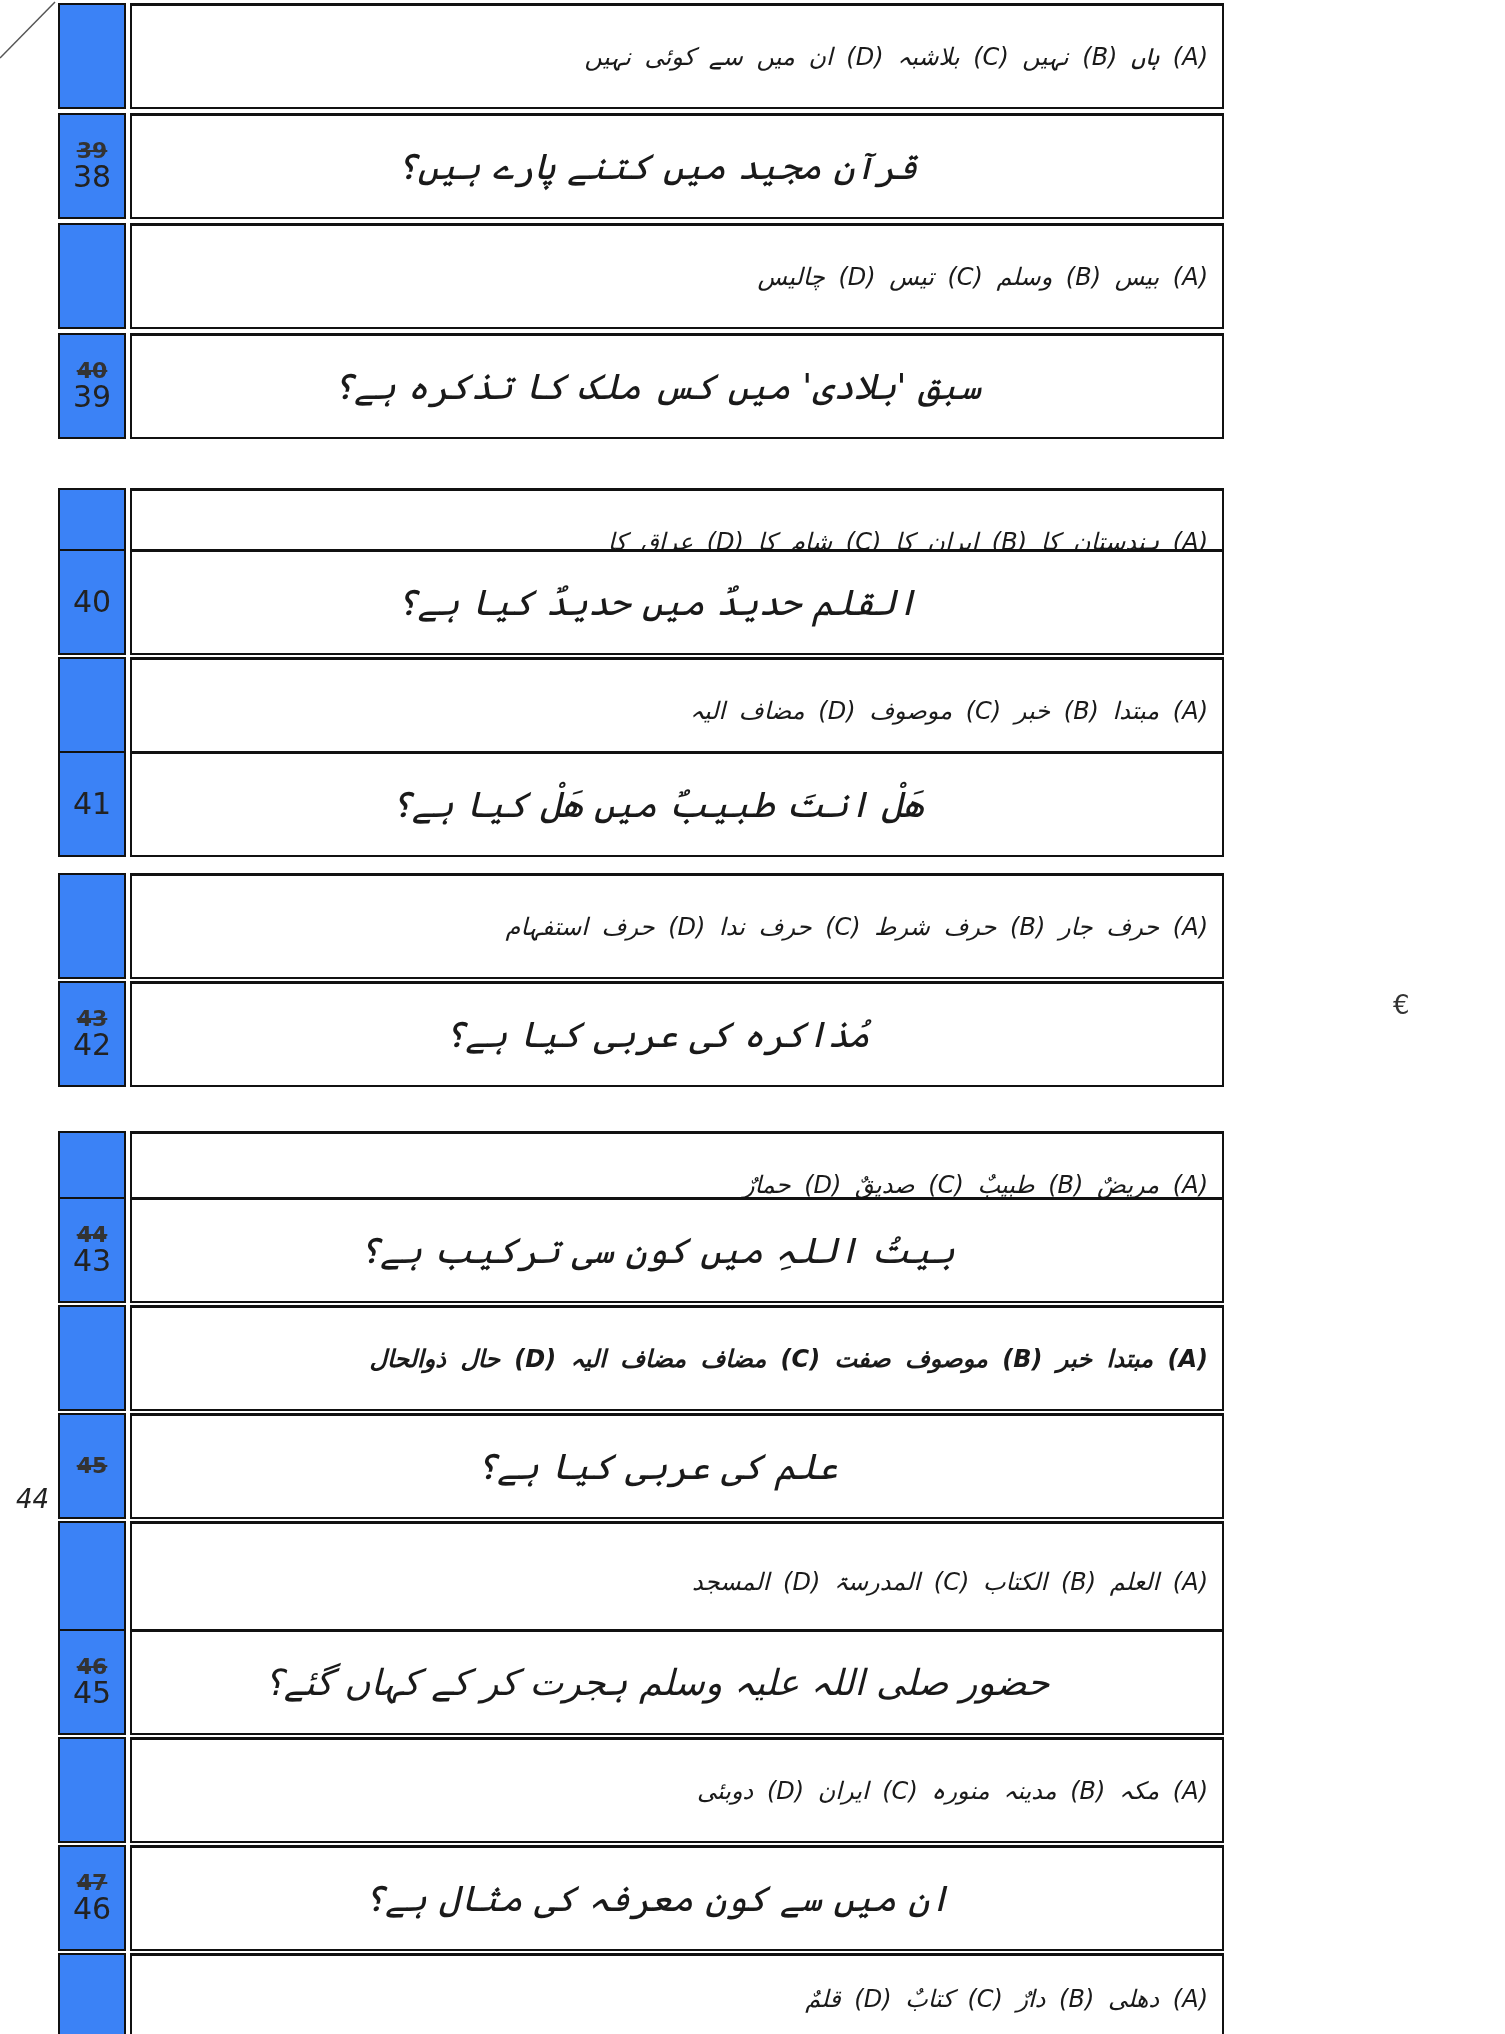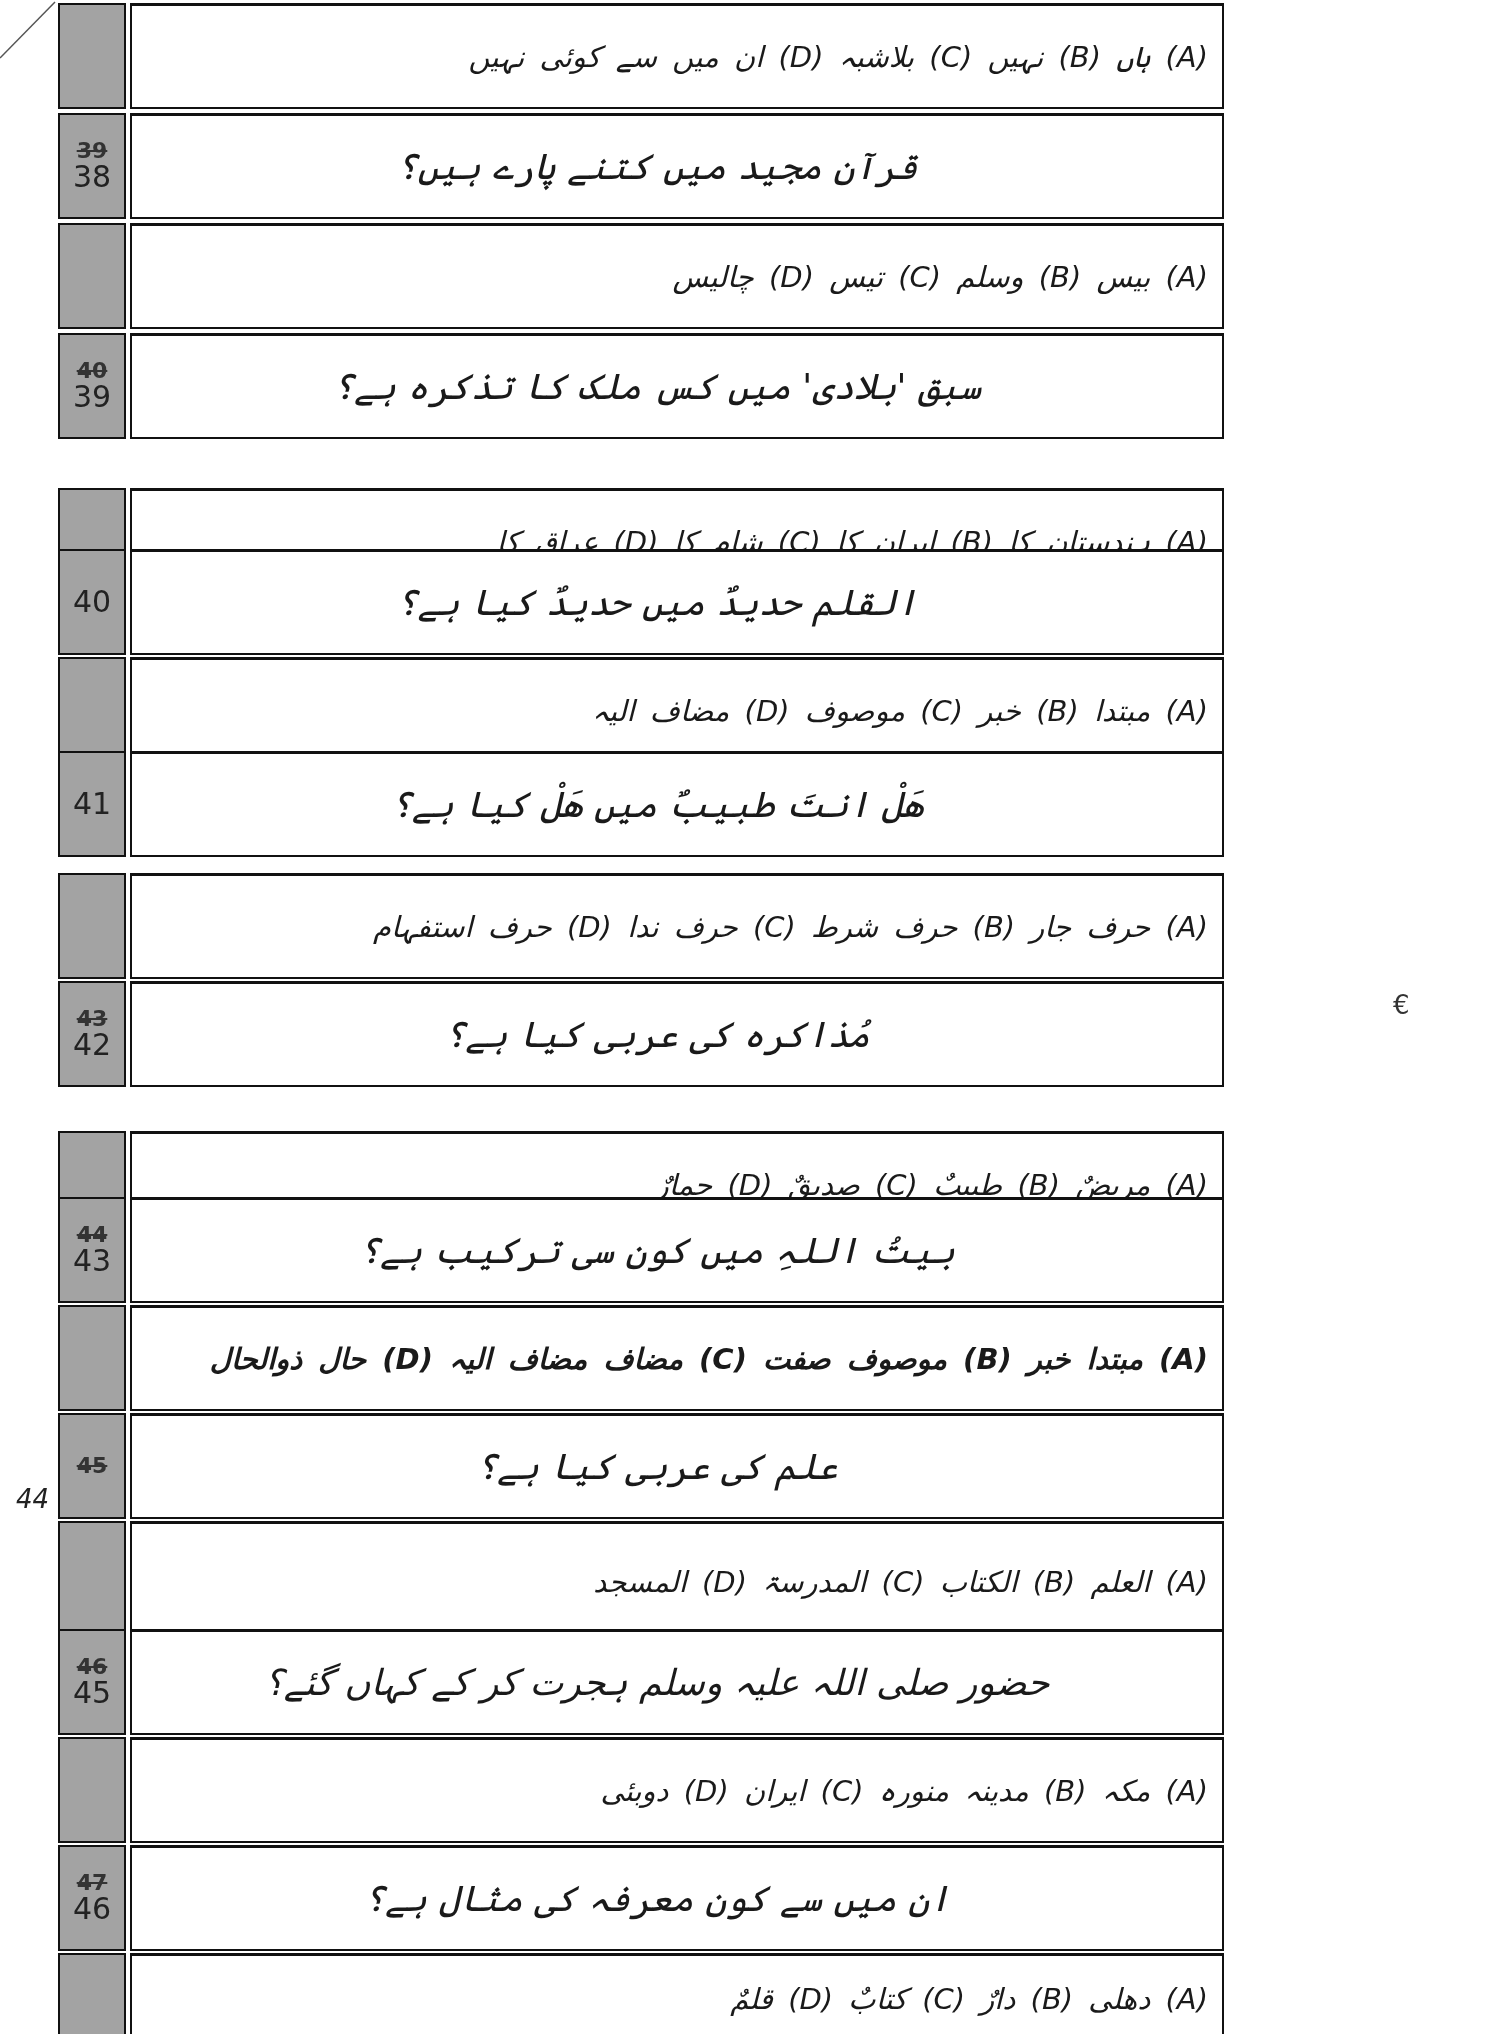--- a/index.html
+++ b/index.html
@@ -2,32 +2,32 @@
 <html><head>
 <meta charset="utf-8">
 <style>
   html, body { margin:0; padding:0; background:#ffffff; }
   body { width:1505px; height:2034px; position:relative; overflow:hidden;
          font-family:"DejaVu Sans", sans-serif; color:#111; }
   .corner-line { position:absolute; left:0; top:0; width:60px; height:60px; }
   .sheet { position:absolute; left:58px; top:3px; width:1166px; }
   .row { position:absolute; left:0; width:1166px; }
   .num-cell { position:absolute; left:0; top:0; bottom:0; width:68px;
-              border:2px solid #111; box-sizing:border-box; background:#a3a3a3;
+              border:2px solid #111; box-sizing:border-box; background:#3b82f6;
               display:flex; flex-direction:column; align-items:center; justify-content:center;
               font-family:"DejaVu Sans", sans-serif; font-size:30px; color:#222; line-height:1; }
   .num-cell .struck { font-size:22px; color:#333; text-decoration:line-through; font-weight:bold; }
   .text-cell { position:absolute; left:72px; top:0; bottom:0; right:0;
                border:2px solid #111; border-top-width:3px; box-sizing:border-box; background:#fff;
                display:flex; align-items:center; justify-content:center;
                direction:rtl; }
   .q-text { font-family:"DejaVu Sans", sans-serif; font-size:36px; color:#1a1a1a;
             font-style:italic; padding-right:40px; }
   .opt-text { width:100%; text-align:right; font-family:"DejaVu Sans", sans-serif;
-              font-size:29px; color:#1a1a1a; font-style:italic; padding-right:14px;
+              font-size:24px; color:#1a1a1a; font-style:italic; padding-right:14px;
               word-spacing:6px; }
   .margin-num { position:absolute; left:16px; font-size:26px; color:#222; font-style:italic; }
   .stray-mark { position:absolute; left:1393px; top:990px; font-size:26px; color:#333; }
 </style>
 </head>
 <body>
 
 <svg class="corner-line" viewBox="0 0 60 60">
   <line x1="0" y1="58" x2="55" y2="2" stroke="#555" stroke-width="1.5"></line>
 </svg>

